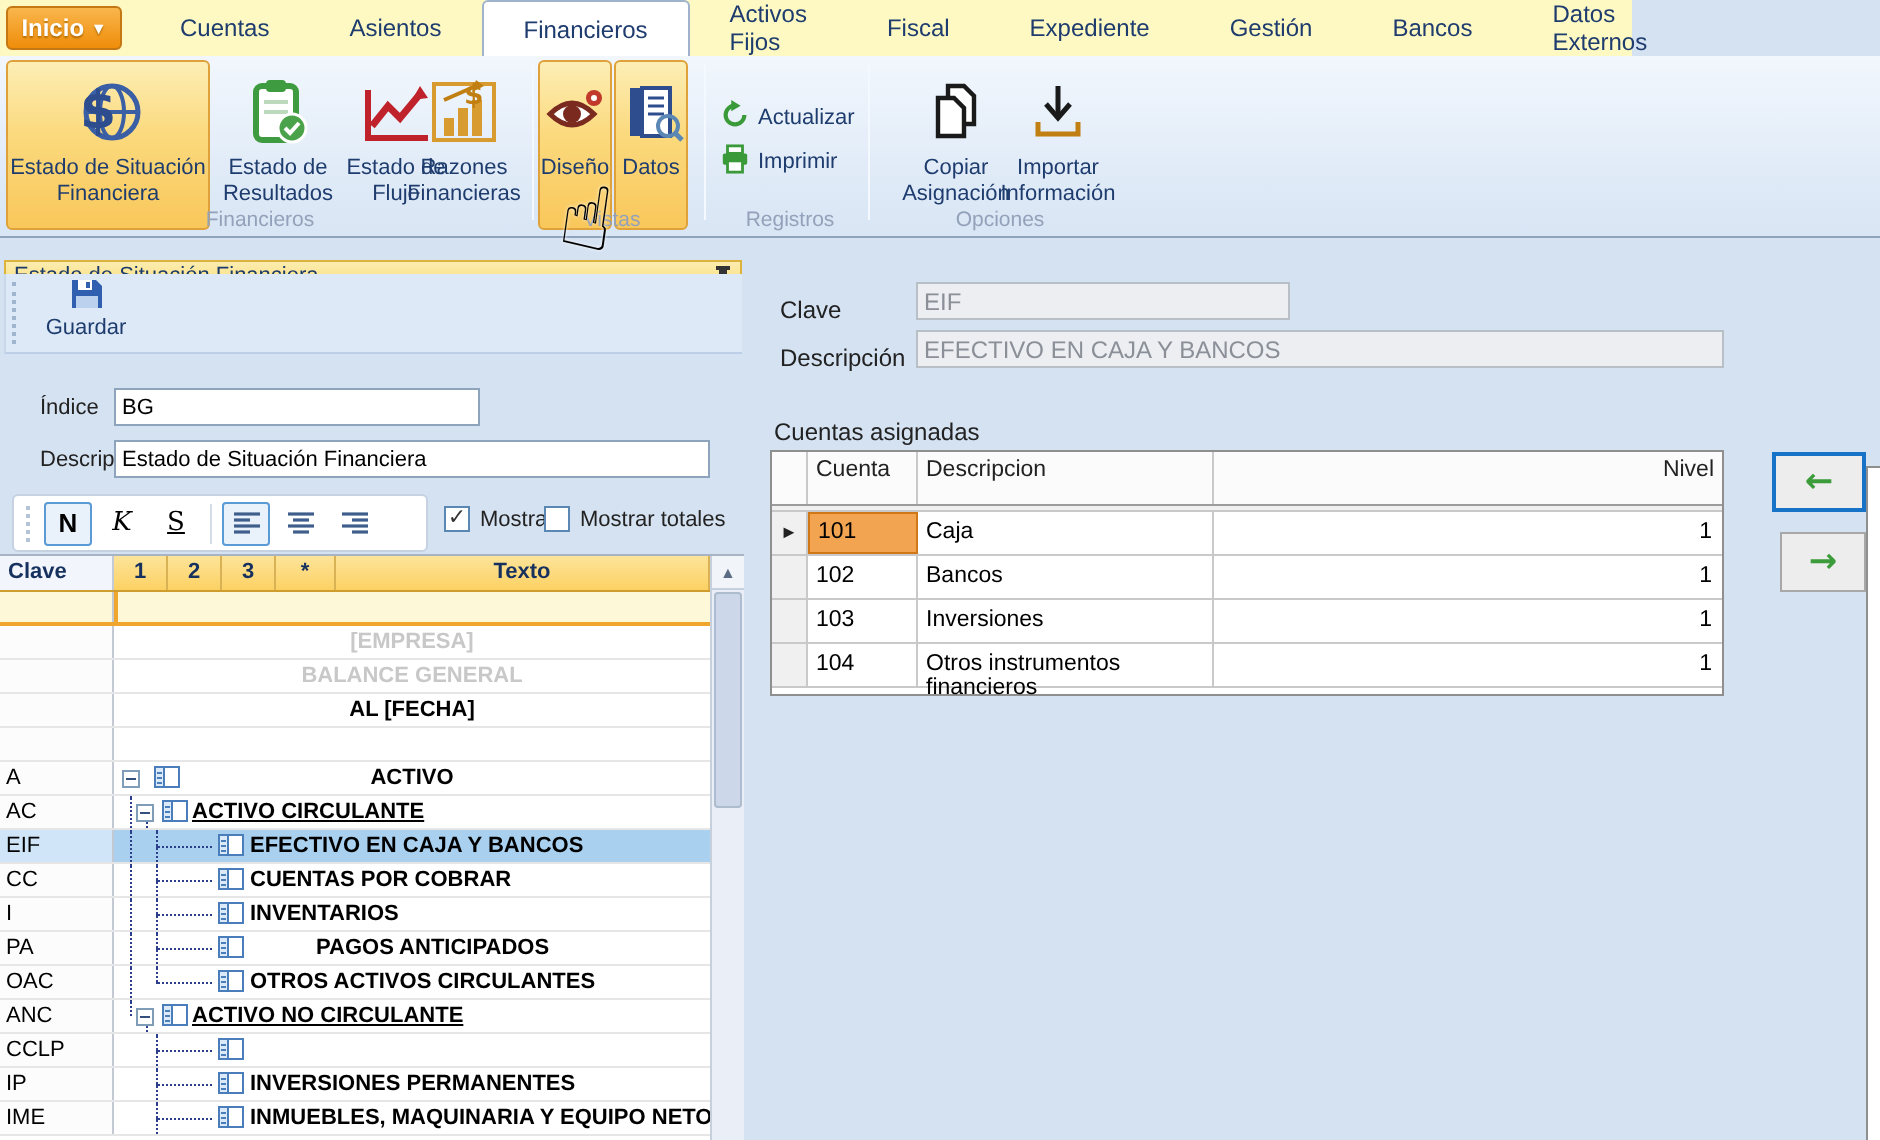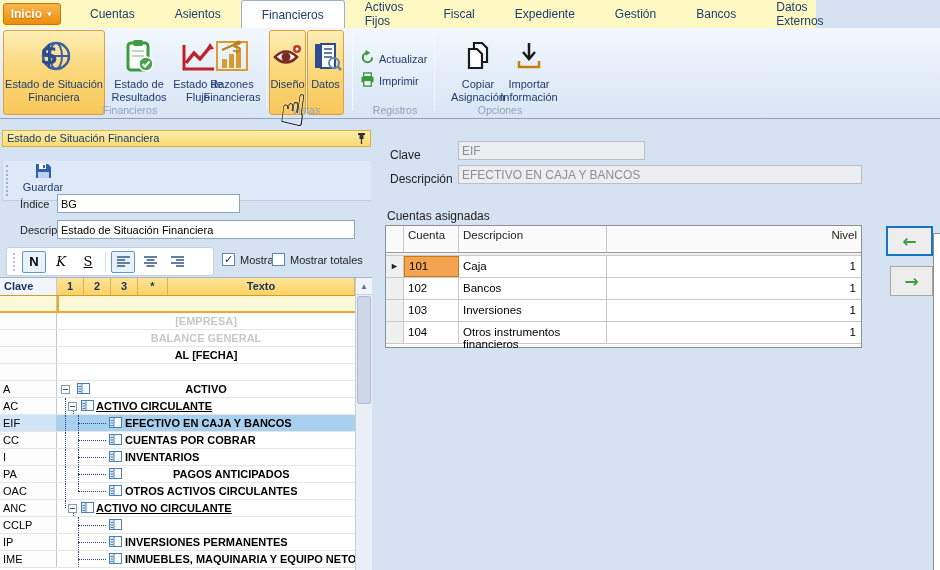--- a/index.html
+++ b/index.html
@@ -26,21 +26,21 @@
   .bigbtn .bicon{height:40px;display:flex;align-items:center;justify-content:center}
   .bigbtn .blabel{margin-top:2px;text-align:center;font-size:11px;color:#1e3c6e;line-height:13px}
   .bigbtn.hl{background:linear-gradient(#fdeeb5,#fbd97c 45%,#f9c75b);border:1px solid #dfa23a}
   .smallbtn{position:absolute;display:flex;align-items:center;gap:4px;font-size:11px;color:#1e3c6e}
   #hand-cursor{position:absolute;left:280px;top:84px;font-size:44px;color:#000;z-index:50;
     font-family:"DejaVu Sans",sans-serif;transform:rotate(8deg);text-shadow:0 0 2px #fff}
 
   
   #lp-title{position:absolute;left:2px;top:130px;width:369px;height:17px;background:linear-gradient(#fcedb0,#fada6e);
     border:1px solid #dcb33c;font-size:11px;color:#1a3a6b;padding:1px 4px}
-  #lp-toolbar{position:absolute;left:2px;top:161px;width:369px;height:40px;background:#dde9f7;border-bottom:1px solid #bccfe6;border-left:1px solid #c9d8ea}
+  #lp-toolbar{position:absolute;left:2px;top:137px;width:369px;height:40px;background:#dde9f7;border-bottom:1px solid #bccfe6;border-left:1px solid #c9d8ea}
   #lp-handle{position:absolute;left:3px;top:4px;bottom:4px;width:3px;border-left:2px dotted #9fb4cf}
   #guardar-btn{position:absolute;left:12px;top:2px;width:56px;height:36px;display:flex;flex-direction:column;align-items:center;font-size:11px;color:#1e3c6e}
   .fieldlabel{position:absolute;font-size:11px;color:#222;white-space:nowrap}
   .tbox{position:absolute;height:19px;border:1px solid #8ea4bd;background:#fff;font-family:"Liberation Sans",sans-serif;
     font-size:11px;padding:1px 3px;color:#000}
   .tbox.ro{background:#eceef1;border-color:#b9bfc7;color:#8a8f98}
 
   
   #fmtbar{position:absolute;left:6px;top:247px;width:208px;height:29px;background:#fff;border:1px solid #c6d2e2;border-radius:3px;display:flex;align-items:center;padding-left:6px;gap:3px}
   #fmtbar .dots{width:3px;height:18px;border-left:2px dotted #b5c4d8;margin-right:3px}
@@ -435,21 +435,21 @@
             <div class="tv" style="left: 8px;"></div>
             <div class="tv" style="left: 21px;"></div>
             <div class="th" style="left: 21px; width: 28px;"></div>
             <span class="gicon" style="left: 52px;"><svg width="13" height="11" viewBox="0 0 13 11">
                 <rect x="0.5" y="0.5" width="12" height="10" fill="#fff" stroke="#4a7ebb"></rect>
                 <rect x="0.5" y="0.5" width="4.5" height="10" fill="#dce9f8" stroke="#4a7ebb"></rect>
                 <line x1="1.5" y1="3.5" x2="4" y2="3.5" stroke="#4a7ebb"></line>
                 <line x1="1.5" y1="6" x2="4" y2="6" stroke="#4a7ebb"></line>
                 <line x1="1.5" y1="8.5" x2="4" y2="8.5" stroke="#4a7ebb"></line>
               </svg></span>
-            <div class="lab " style="left: 76px; padding-left: 40px;">PAGOS ANTICIPADOS</div>
+            <div class="lab " style="left: 61px; padding-left: 40px;">PAGOS ANTICIPADOS</div>
           </div>
         </div>
         <div class="lrow leaf">
           <div class="lclave">OAC</div>
           <div class="ltext">
             <div class="tv" style="left: 8px;"></div>
             <div class="tv halft" style="left: 21px;"></div>
             <div class="th" style="left: 21px; width: 28px;"></div>
             <span class="gicon" style="left: 52px;"><svg width="13" height="11" viewBox="0 0 13 11">
                 <rect x="0.5" y="0.5" width="12" height="10" fill="#fff" stroke="#4a7ebb"></rect>

